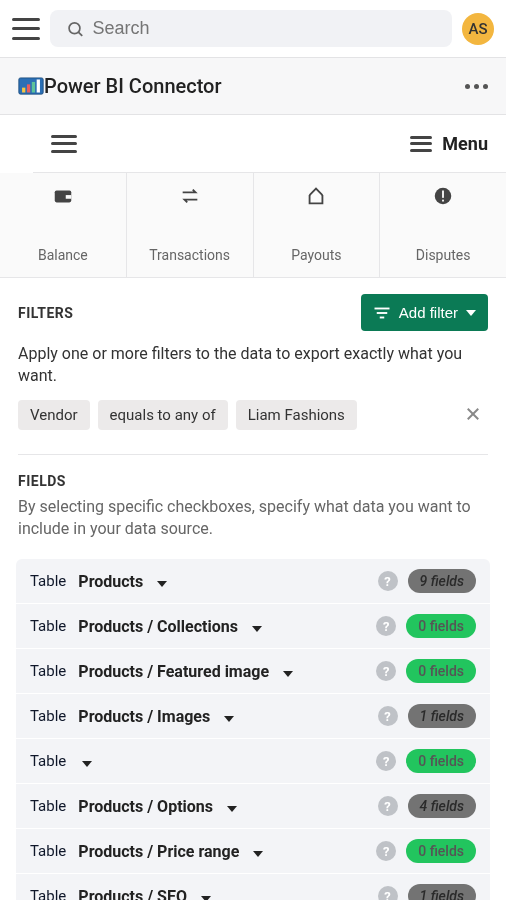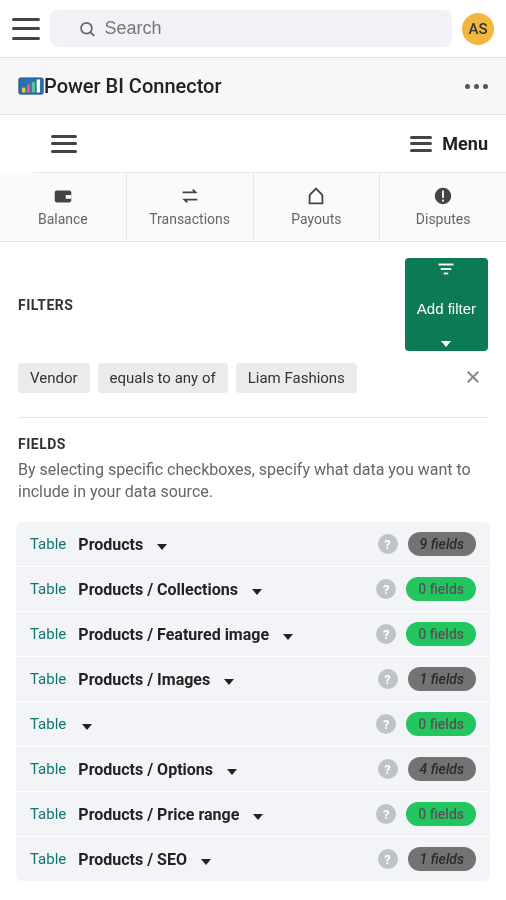--- a/index.html
+++ b/index.html
@@ -1,59 +1,59 @@
 <!DOCTYPE html>
 <html><head>
 <meta charset="utf-8">
 <style>
   * { box-sizing: border-box; margin: 0; padding: 0; }
   body { font-family: -apple-system, BlinkMacSystemFont, "Segoe UI", Roboto, Arial, sans-serif; background:#fff; color:#222; width:506px; }
   
   .topbar { display:flex; align-items:center; padding:10px 12px; gap:10px; background:#fff; }
   .hamburger { width:28px; height:22px; display:flex; flex-direction:column; justify-content:space-between; cursor:pointer; }
   .hamburger span { display:block; height:3px; background:#444; border-radius:2px; }
-  .search-wrap { flex:1; background:#f1f2f5; border-radius:8px; display:flex; align-items:center; padding:8px 28px; gap:8px; }
+  .search-wrap { flex:1; background:#f1f2f5; border-radius:8px; display:flex; align-items:center; padding:8px 16px; gap:8px; }
   .search-wrap input { border:none; background:transparent; font-size:18px; outline:none; width:100%; color:#333; }
   .avatar { width:32px; height:32px; border-radius:50%; background:#f3b63f; display:flex; align-items:center; justify-content:center; font-size:15px; font-weight:500; color:#333; }
   
   .app-header { display:flex; align-items:center; justify-content:space-between; padding:16px 18px; background:#f7f7f8; border-top:1px solid #e3e3e5; border-bottom:1px solid #e3e3e5; }
   .app-header-left { display:flex; align-items:center; }
   .app-icon { width:26px; height:20px; }
   .app-title { font-size:20px; font-weight:500; color:#222; }
   .more-dots { display:flex; gap:4px; cursor:pointer; }
   .more-dots span { width:5px; height:5px; background:#555; border-radius:50%; }
   
   .inner-menu { display:flex; align-items:center; justify-content:space-between; padding:18px; background:#fff; border-bottom:1px solid #e6e6e8;margin-left:33px; }
   .inner-menu .hamburger { width:26px; height:18px; }
   .menu-right { display:flex; align-items:center; gap:10px; cursor:pointer; }
   .menu-right .menu-label { font-size:18px; font-weight:700; color:#222; }
   
   .tabs { display:flex; background:#fafafa; border-bottom:1px solid #e6e6e8; }
-  .tab { flex:1; display:flex; flex-direction:column; align-items:center; justify-content:center; padding:12px 4px 14px; border-right:1px solid #e6e6e8; cursor:pointer; }
+  .tab { flex:1; display:flex; flex-direction:column; align-items:center; justify-content:center; padding:12px 4px 14px; border-right:1px solid #e6e6e8; cursor:pointer;gap:36px; }
   .tab:last-child { border-right:none; }
   .tab-icon { width:22px; height:22px; margin-bottom:4px; color:#444; }
   .tab-label { font-size:14px; color:#666; }
   
   .section { padding:16px 18px 6px; }
   .filters-head { display:flex; align-items:center; justify-content:space-between; margin-bottom:12px; }
   .section-title { font-size:14px; font-weight:700; letter-spacing:0.5px; color:#333; }
-  .add-filter { background:#0b7a55; color:#fff; border:none; border-radius:4px; padding:4px 12px; font-size:15px; display:flex; align-items:center; gap:24px; cursor:pointer;flex-direction:column; }
+  .add-filter { background:#0b7a55; color:#fff; border:none; border-radius:4px; padding:10px 12px; font-size:15px; display:flex; align-items:center; gap:8px; cursor:pointer; }
   .add-filter svg { width:18px; height:14px; }
   .chev-down { width:0; height:0; border-left:5px solid transparent; border-right:5px solid transparent; border-top:6px solid currentColor; display:inline-block; }
   .desc { font-size:16px; color:#333; line-height:1.35; margin-bottom:14px; }
   .filter-row { display:flex; align-items:center; gap:8px; flex-wrap:wrap; margin-bottom:18px; }
   .chip { background:#eceaea; border-radius:4px; padding:6px 12px; font-size:15px; color:#333; }
   .close-x { margin-left:auto; cursor:pointer; color:#888; padding:4px 6px; font-size:20px; line-height:1; }
   .divider { height:1px; background:#e6e6e8; margin:0 18px; }
   
   .fields-desc { font-size:16px; color:#666; line-height:1.35; margin:6px 0 14px; }
   .tables { background:#f3f4f7; border-radius:6px; margin:0 16px 20px; overflow:hidden; }
   .table-row { display:flex; align-items:center; padding:10px 14px; border-bottom:1px solid #fff; gap:10px; }
   .table-row:last-child { border-bottom:none; }
-  .table-prefix { color:#0f766e; font-size:15px; margin-right:2px; }
+  .table-prefix { color:#0f172a; font-size:15px; margin-right:2px; }
   .table-name { font-weight:700; font-size:16px; color:#222; }
   .table-chev { margin-left:4px; }
   .table-chev .chev-down { border-top-color:#222; }
   .spacer { flex:1; }
   .help-icon { width:20px; height:20px; border-radius:50%; background:#bfc2c7; color:#fff; display:flex; align-items:center; justify-content:center; font-size:13px; font-weight:700; cursor:pointer; }
   .badge { border-radius:999px; padding:4px 12px; font-size:14px; font-weight:500; min-width:66px; text-align:center; }
   .badge.nonzero { background:#737373; color:#2a2a2a;font-style:italic; }
   .badge.zero { background:#22c55e; color:#555; }
   .footer-space { height:26px; border-top:1px solid #e6e6e8; background:#fafafa; }
 </style>
@@ -148,20 +148,21 @@
     <button class="add-filter">
       <svg viewBox="0 0 24 18" fill="none" stroke="#fff" stroke-width="2.5">
         <line x1="2" y1="3" x2="22" y2="3"></line>
           <line x1="5" y1="9" x2="19" y2="9"></line>
           <line x1="9" y1="15" x2="15" y2="15"></line>
       </svg>
       <span>Add filter</span>
       <span class="chev-down"></span>
     </button>
   </div>
+  <p class="desc">Apply one or more filters to the data to export exactly what you want.</p>
   <div class="filter-row">
     <span class="chip">Vendor</span>
     <span class="chip">equals to any of</span>
     <span class="chip">Liam Fashions</span>
     <span class="close-x">
       <svg width="18" height="18" viewBox="0 0 24 24" stroke="#888" stroke-width="2.5">
           <line x1="5" y1="5" x2="19" y2="19"></line>
           <line x1="19" y1="5" x2="5" y2="19"></line>
         </svg>
     </span>

